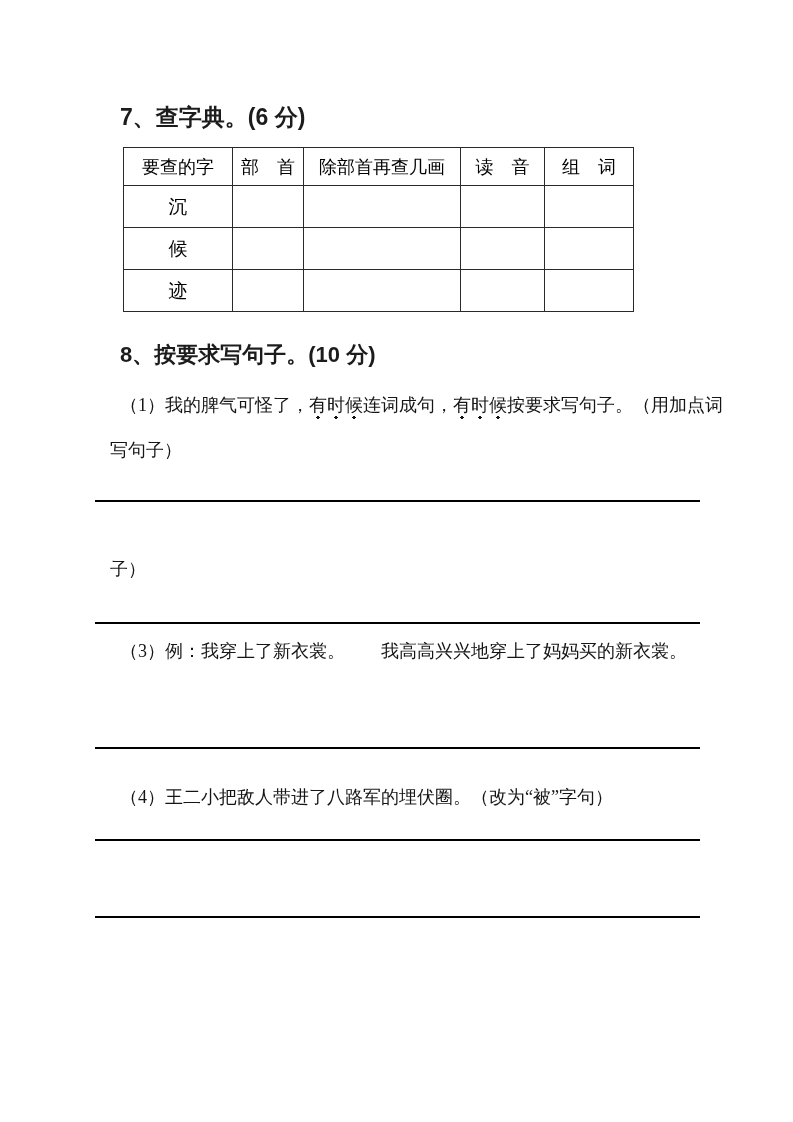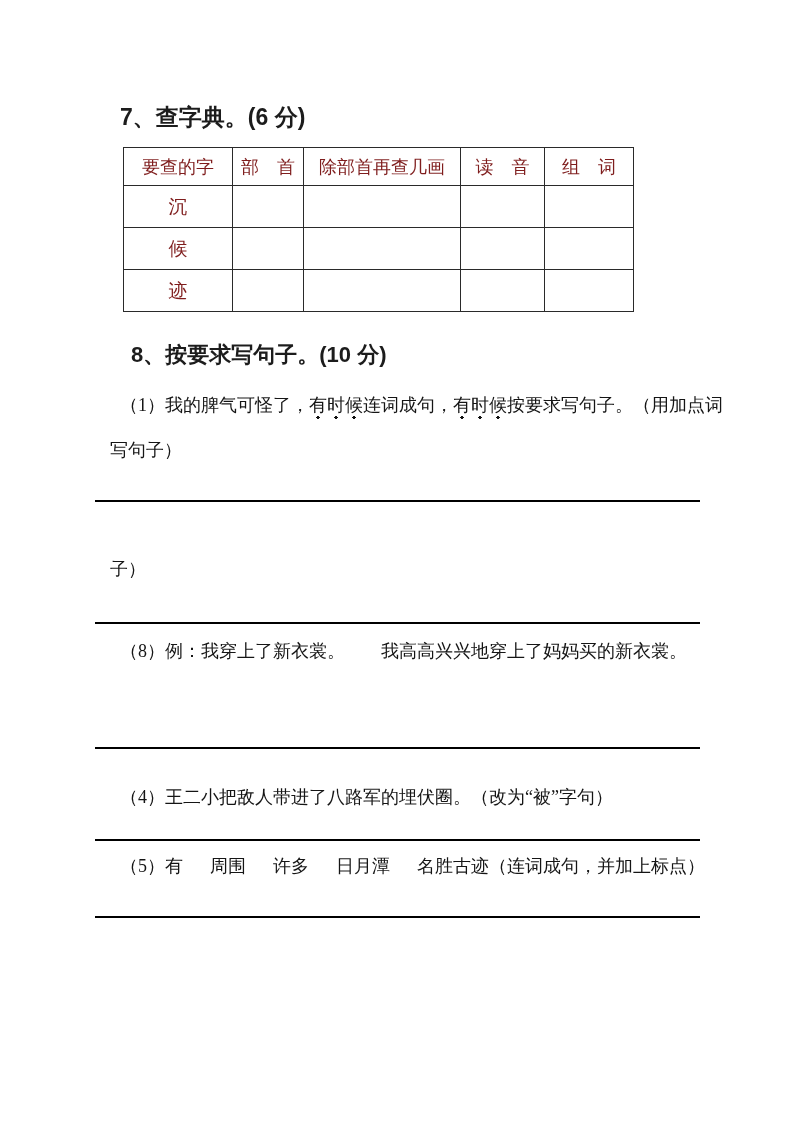--- a/index.html
+++ b/index.html
@@ -13,36 +13,36 @@
   }
   .sec-title{
     position:absolute;
     font-family:"Liberation Sans","DejaVu Sans",sans-serif;
     font-weight:600;
     color:#1c1c1c;
     line-height:30px;
     white-space:pre;
   }
   .t7{left:120px;top:102px;font-size:23px;}
-  .t8{left:120px;top:340px;font-size:22px;margin-left:11px;}
+  .t8{left:120px;top:340px;font-size:22px;}
   table.dict{
     position:absolute;
     left:123px;top:147px;
     border-collapse:collapse;
     table-layout:fixed;
     font-family:"Liberation Serif","DejaVu Serif",serif;
   }
   table.dict td,table.dict th{
     border:1.5px solid #2a2a2a;
     padding:0;
     text-align:center;
     vertical-align:middle;
     font-weight:normal;
     font-size:18px;
-    color:#7f1d1d;
+    color:#000000;
     white-space:pre;
   }
   table.dict thead tr{height:38px;}
   table.dict tbody tr{height:42px;}
   table.dict tbody td.zi{font-size:19px;}
   .qline{
     position:absolute;
     left:110px;
     font-size:18px;
     line-height:26px;
@@ -116,22 +116,21 @@
 
   <div class="sec-title t8">8、按要求写句子。(10 分)</div>
 
   <div class="qline indent" style="top:392px"><span>（1）我的脾气可怪了，</span><span class="dots">有时候</span><span>连词成句，</span><span class="dots">有时候</span><span>按要求写句子。（用加点词</span></div>
   <div class="qline" style="top:437px"><span>写句子）</span></div>
   <div class="answer-line" style="top:500px"></div>
 
   <div class="qline" style="top:556px"><span>子）</span></div>
   <div class="answer-line" style="top:622px"></div>
 
-  <div class="qline indent" style="top:638px"><span>（8）例：我穿上了新衣裳。　　我高高兴兴地穿上了妈妈买的新衣裳。</span></div>
+  <div class="qline indent" style="top:638px"><span>（3）例：我穿上了新衣裳。　　我高高兴兴地穿上了妈妈买的新衣裳。</span></div>
   <div class="answer-line" style="top:747px"></div>
 
   <div class="qline indent" style="top:784px"><span>（4）王二小把敌人带进了八路军的埋伏圈。（改为“被”字句）</span></div>
   <div class="answer-line" style="top:839px"></div>
 
-  <div class="qline indent" style="top:853px"><span>（5）有　  周围　  许多　  日月潭　  名胜古迹（连词成句，并加上标点）</span></div>
   <div class="answer-line" style="top:916px"></div>
 
 </div>
 
 </body></html>

